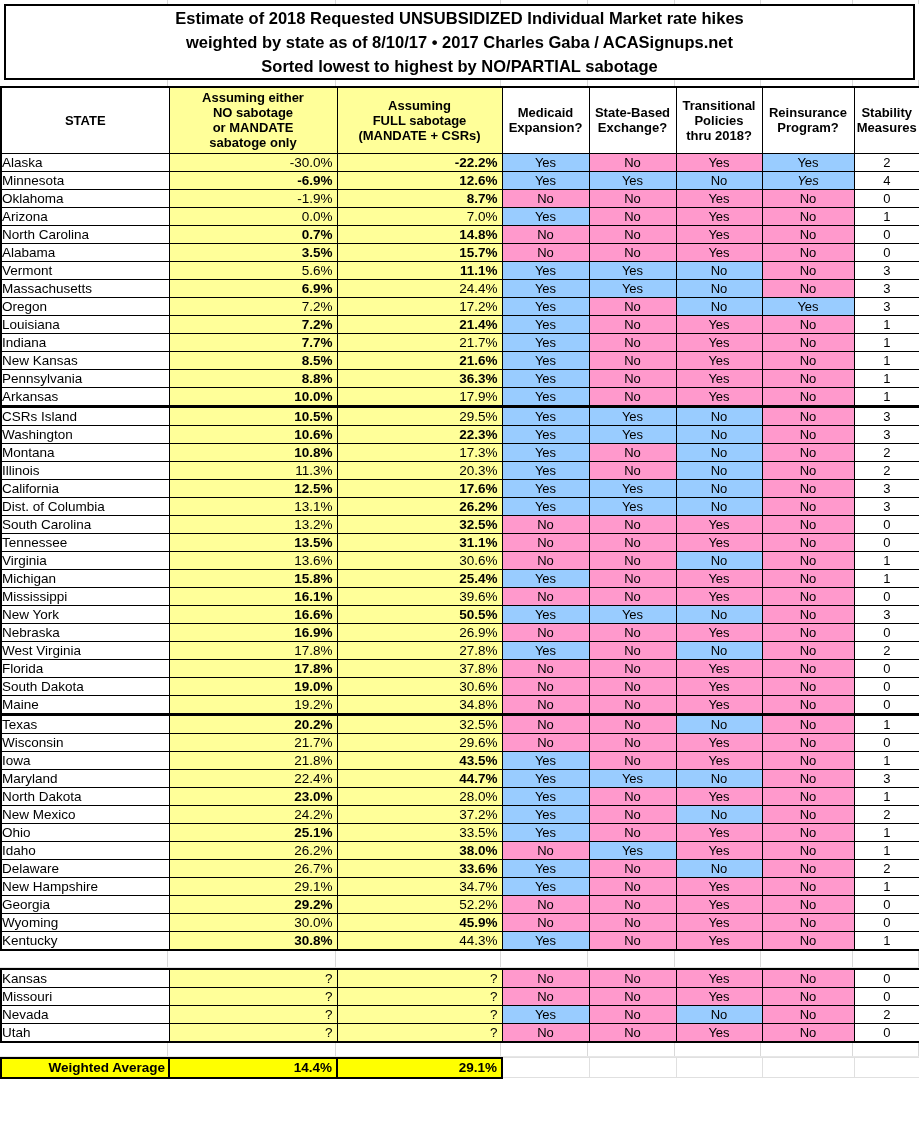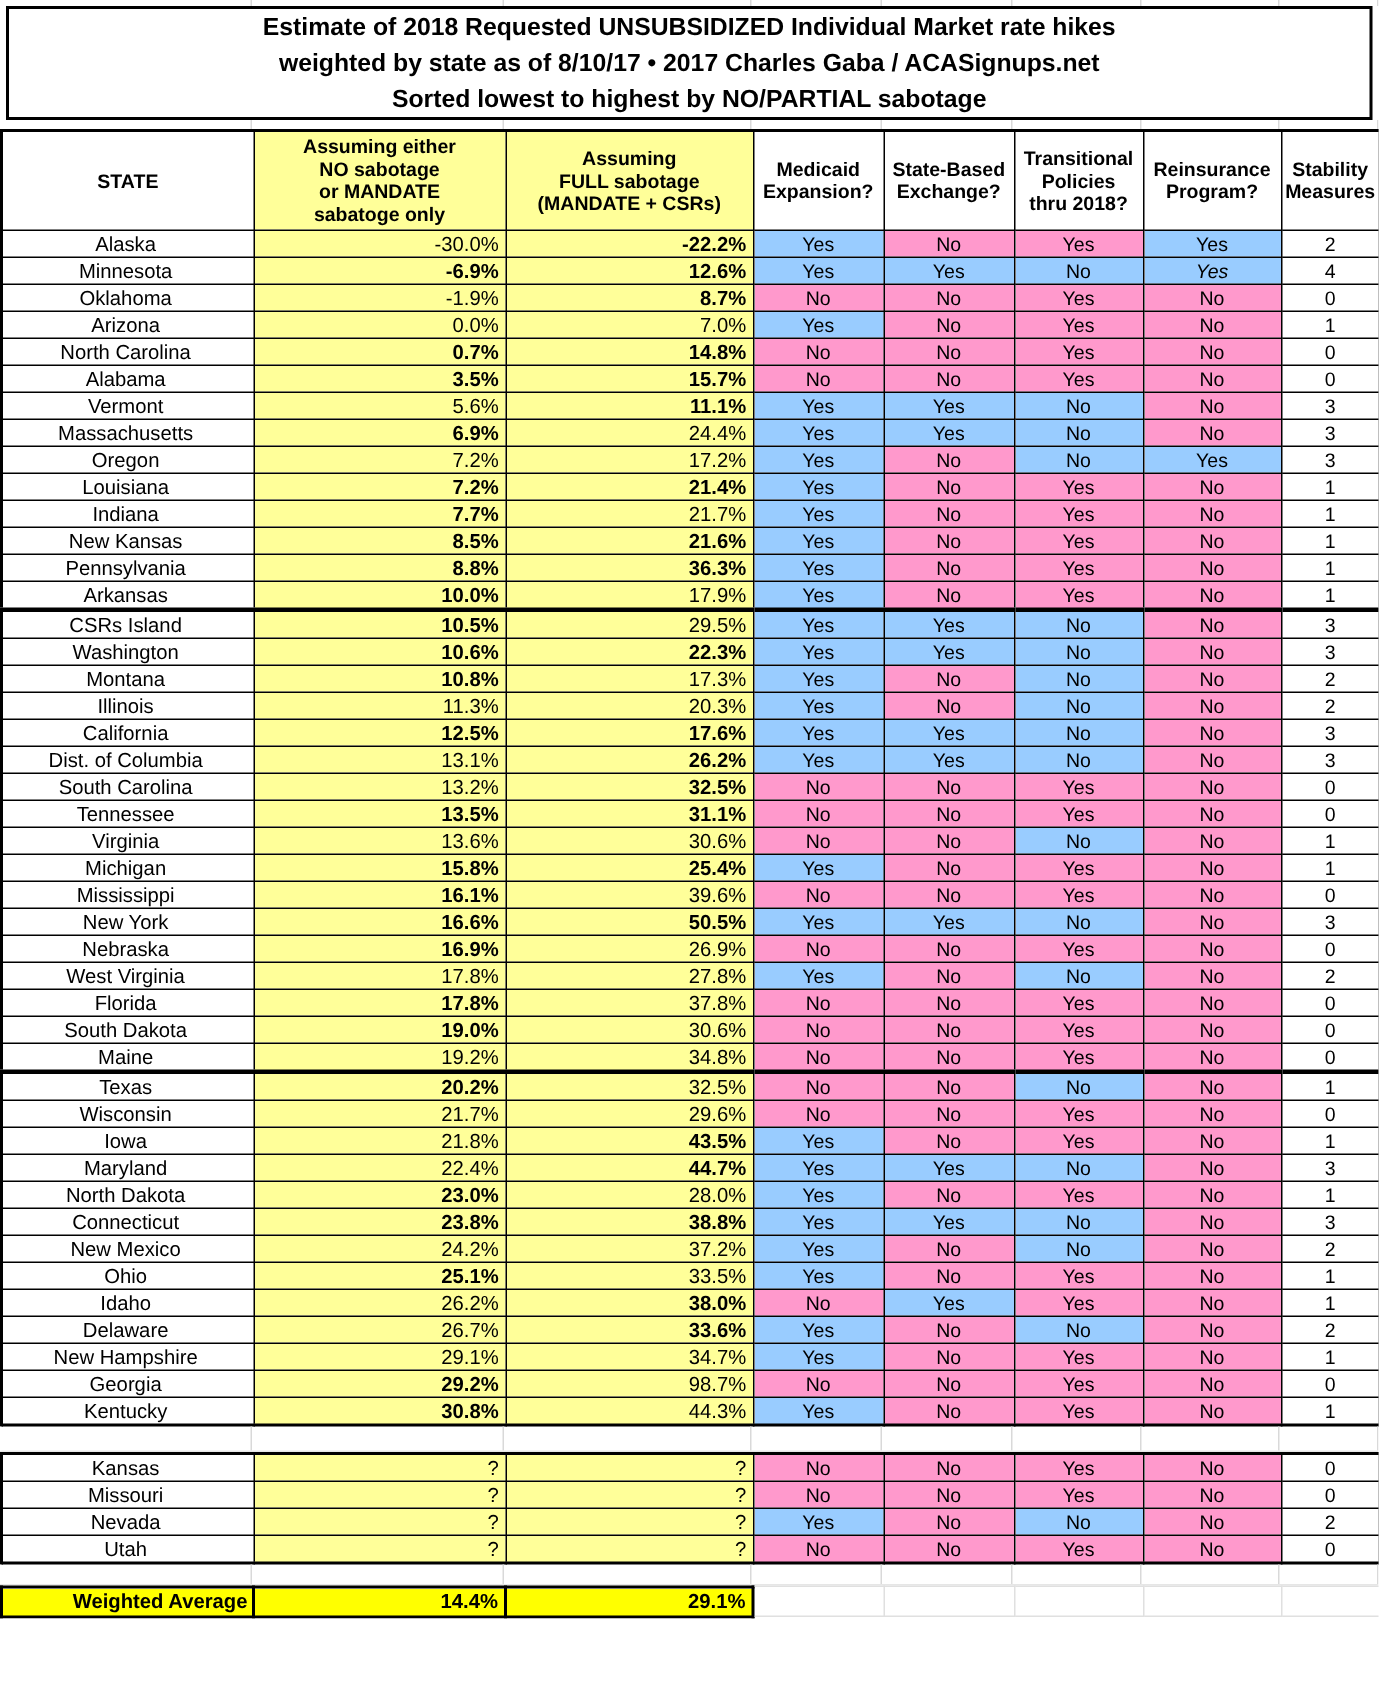--- a/index.html
+++ b/index.html
@@ -24,21 +24,21 @@
   col.w1{width:168px} col.w2{width:168px} col.w3{width:165px} col.w4{width:87px}
   col.w5{width:87px}  col.w6{width:86px}  col.w7{width:92px}  col.w8{width:66px}
 
   th,td{border:1px solid #000;overflow:hidden;padding:0;box-sizing:border-box;}
   thead th{height:66px;font-size:13px;font-weight:bold;text-align:center;
     vertical-align:middle;white-space:pre-line;line-height:15px;background:#fff;}
   th.hdr-yellow{background:#FFFF99;}
 
   tbody tr{height:18px;}
   tbody td{height:17px;line-height:17px;white-space:nowrap;}
-  td.c-state{text-align:center;padding-right:3px;font-size:13.5px;background:#fff;}
+  td.c-state{text-align:left;padding-right:3px;font-size:13.5px;background:#fff;}
   td.c-val{text-align:right;padding-right:4px;font-size:13.5px;background:#FFFF99;}
   td.c-flag{text-align:center;font-size:13px;}
   td.c-stability{text-align:center;font-size:13px;background:#fff;}
   .b{font-weight:bold;}
   .i{font-style:italic;}
   tr.section-break td{border-top:3px solid #000;}
 
   table.footer-table{border:none;}
   table.footer-table tr{height:20px;}
   td.f-label{background:#FFFF00;font-weight:bold;text-align:right;padding-right:3px;
@@ -469,30 +469,20 @@
     <td class="c-state">North Dakota</td>
     <td class="c-val b">23.0%</td>
     <td class="c-val">28.0%</td>
     <td class="c-flag" style="background: rgb(153, 204, 255);">Yes</td>
     <td class="c-flag" style="background: rgb(255, 153, 204);">No</td>
     <td class="c-flag" style="background: rgb(255, 153, 204);">Yes</td>
     <td class="c-flag" style="background: rgb(255, 153, 204);">No</td>
     <td class="c-stability">1</td>
   </tr>
         <tr>
-    <td class="c-state">Connecticut</td>
-    <td class="c-val b">23.8%</td>
-    <td class="c-val b">38.8%</td>
-    <td class="c-flag" style="background: rgb(153, 204, 255);">Yes</td>
-    <td class="c-flag" style="background: rgb(153, 204, 255);">Yes</td>
-    <td class="c-flag" style="background: rgb(153, 204, 255);">No</td>
-    <td class="c-flag" style="background: rgb(255, 153, 204);">No</td>
-    <td class="c-stability">3</td>
-  </tr>
-        <tr>
     <td class="c-state">New Mexico</td>
     <td class="c-val">24.2%</td>
     <td class="c-val">37.2%</td>
     <td class="c-flag" style="background: rgb(153, 204, 255);">Yes</td>
     <td class="c-flag" style="background: rgb(255, 153, 204);">No</td>
     <td class="c-flag" style="background: rgb(153, 204, 255);">No</td>
     <td class="c-flag" style="background: rgb(255, 153, 204);">No</td>
     <td class="c-stability">2</td>
   </tr>
         <tr>
@@ -531,21 +521,31 @@
     <td class="c-val">34.7%</td>
     <td class="c-flag" style="background: rgb(153, 204, 255);">Yes</td>
     <td class="c-flag" style="background: rgb(255, 153, 204);">No</td>
     <td class="c-flag" style="background: rgb(255, 153, 204);">Yes</td>
     <td class="c-flag" style="background: rgb(255, 153, 204);">No</td>
     <td class="c-stability">1</td>
   </tr>
         <tr>
     <td class="c-state">Georgia</td>
     <td class="c-val b">29.2%</td>
-    <td class="c-val">98.7%</td>
+    <td class="c-val">52.2%</td>
+    <td class="c-flag" style="background: rgb(255, 153, 204);">No</td>
+    <td class="c-flag" style="background: rgb(255, 153, 204);">No</td>
+    <td class="c-flag" style="background: rgb(255, 153, 204);">Yes</td>
+    <td class="c-flag" style="background: rgb(255, 153, 204);">No</td>
+    <td class="c-stability">0</td>
+  </tr>
+        <tr>
+    <td class="c-state">Wyoming</td>
+    <td class="c-val">30.0%</td>
+    <td class="c-val b">45.9%</td>
     <td class="c-flag" style="background: rgb(255, 153, 204);">No</td>
     <td class="c-flag" style="background: rgb(255, 153, 204);">No</td>
     <td class="c-flag" style="background: rgb(255, 153, 204);">Yes</td>
     <td class="c-flag" style="background: rgb(255, 153, 204);">No</td>
     <td class="c-stability">0</td>
   </tr>
         <tr>
     <td class="c-state">Kentucky</td>
     <td class="c-val b">30.8%</td>
     <td class="c-val">44.3%</td>

